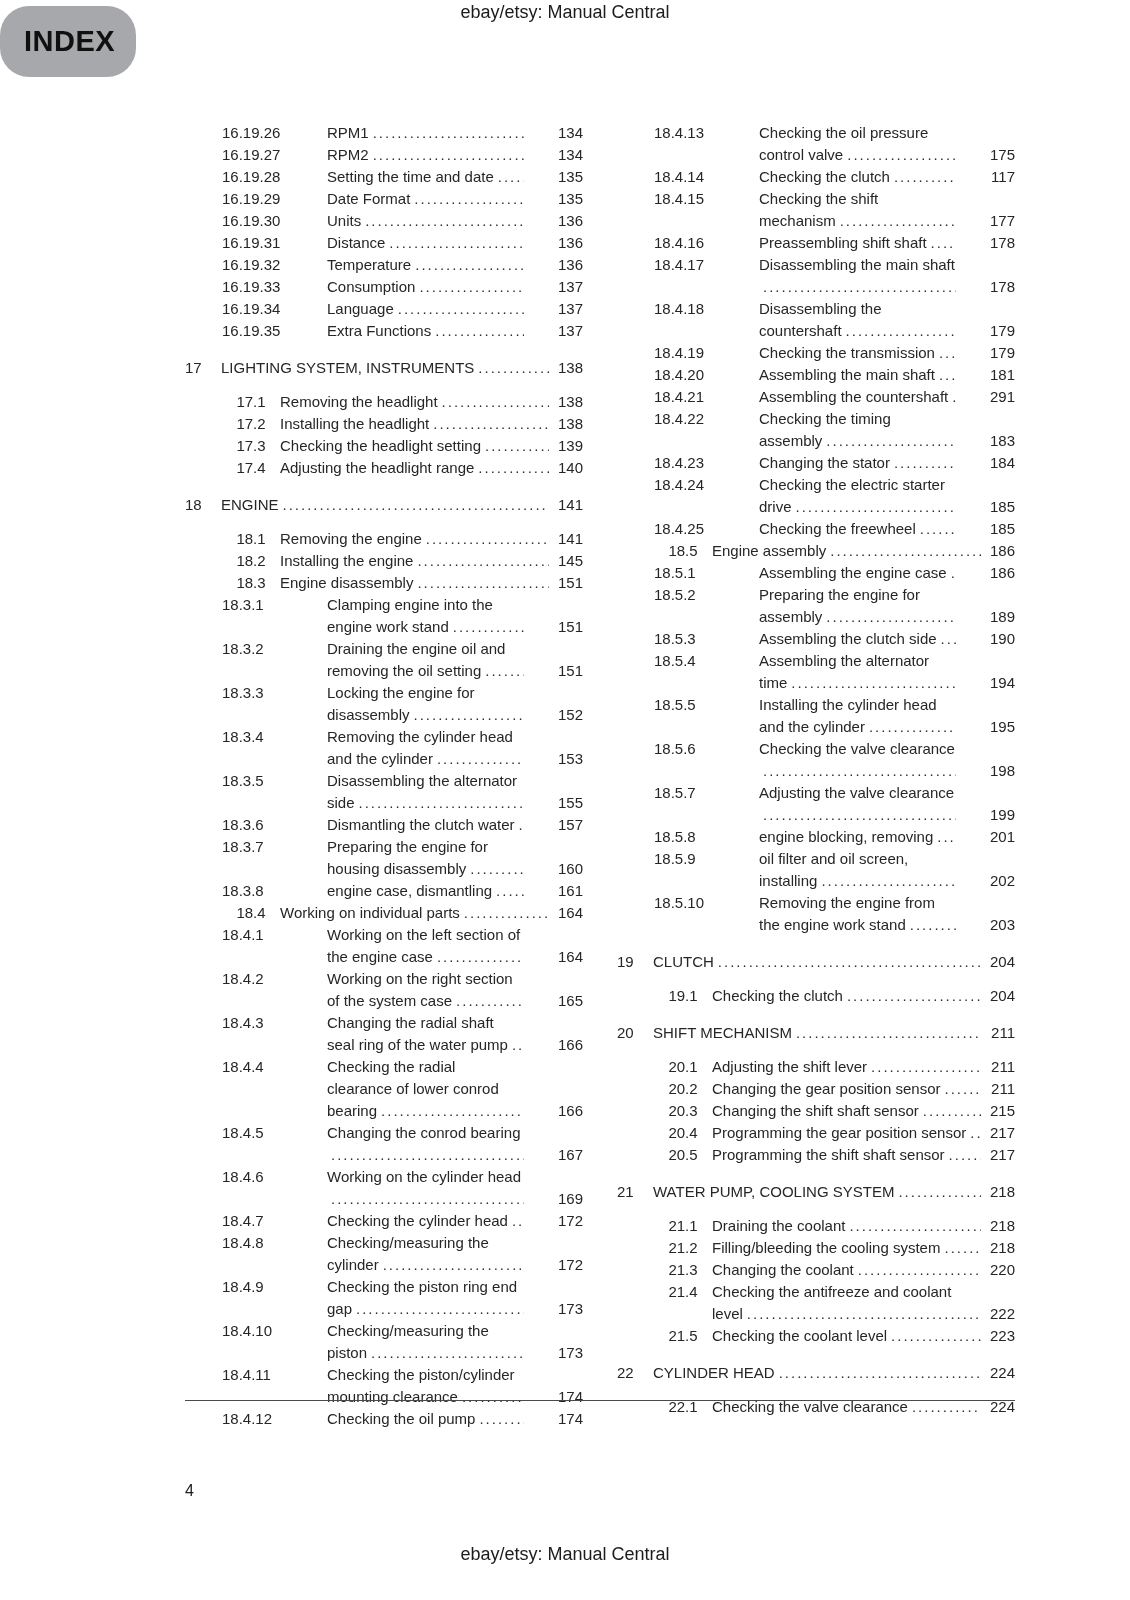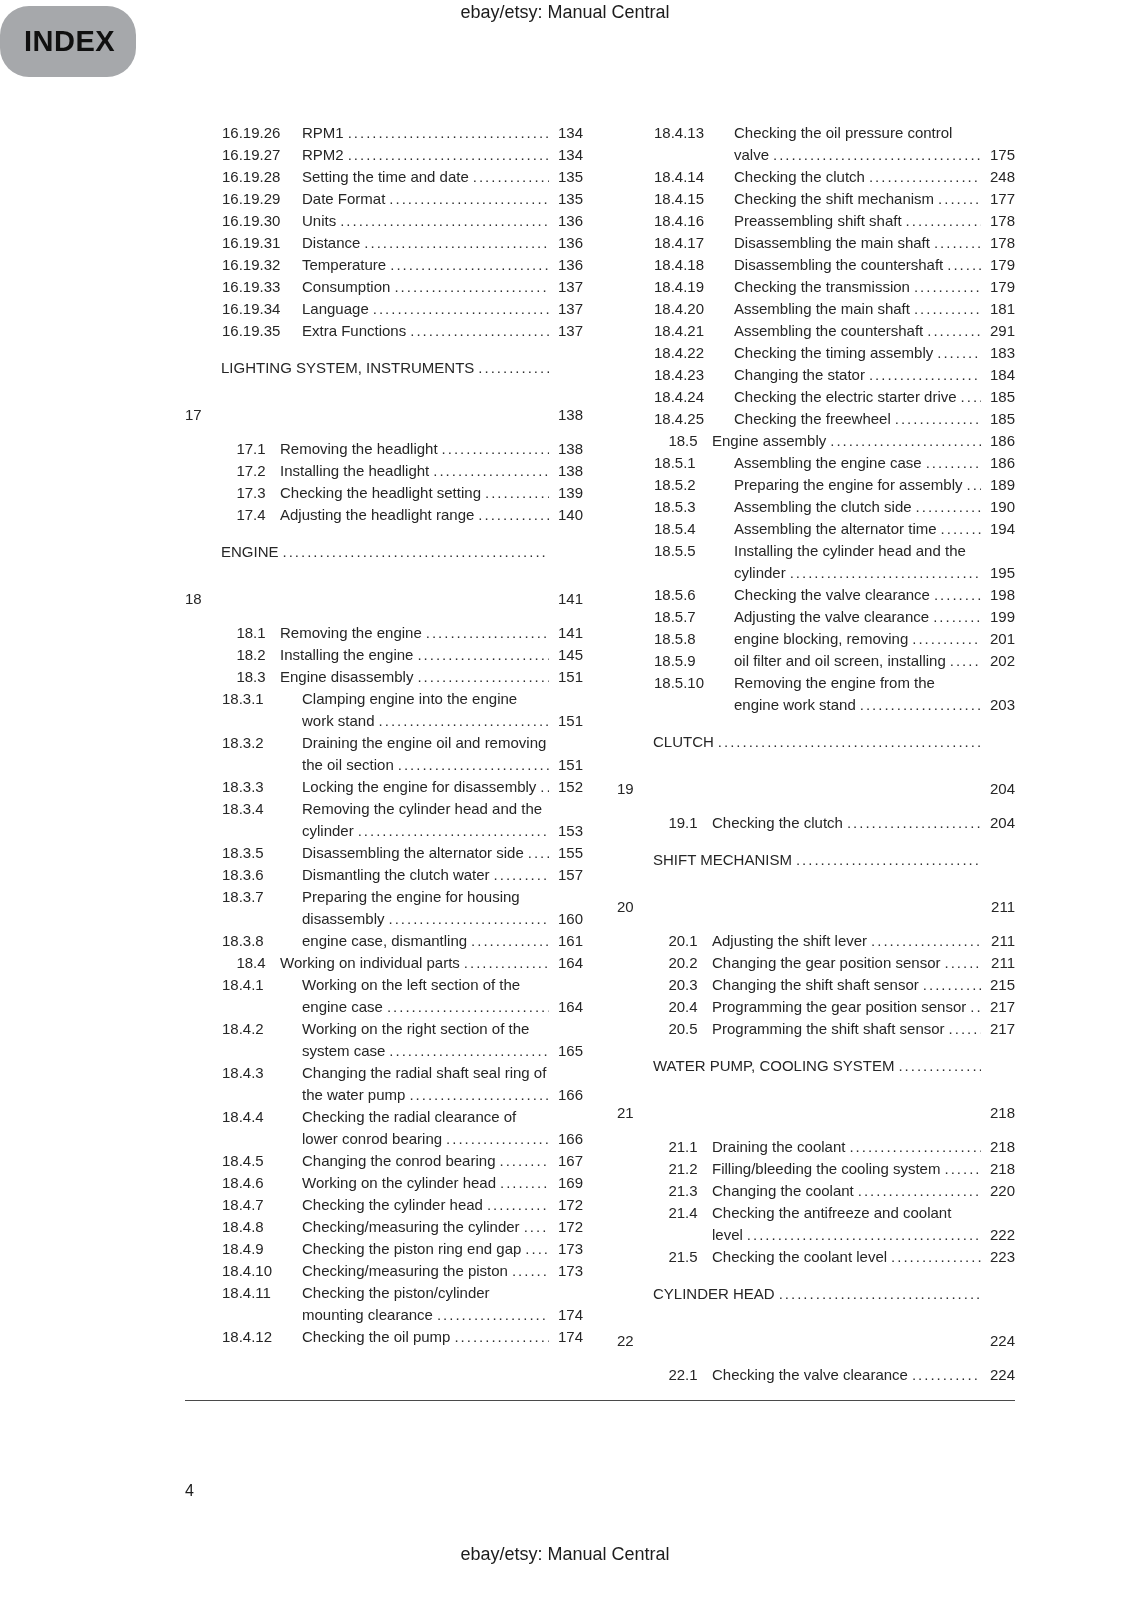--- a/index.html
+++ b/index.html
@@ -30,24 +30,24 @@
     display:flex; gap:34px; align-items:flex-start;
   }
   .toc-col { width:398px; flex:none; }
 
   .entry { display:flex; font-size:15px; line-height:22px; align-items:stretch; }
   .entry .num { flex:none; }
   .entry .label { flex:1 1 auto; overflow:hidden; min-width:0; }
   .entry .pg { flex:none; width:34px; text-align:right; align-self:flex-end; }
 
   .entry.ch { margin:15px 0 12px 0; }
-  .entry.ch .num { width:36px;margin-top:47px; }
+  .entry.ch .num { width:36px; }
   .entry.sec { padding-left:37px; }
   .entry.sec .num { width:58px;text-align:center; }
-  .entry.sub { padding-left:37px; }
+  .entry.sub { padding-left:37px;gap:25px; }
   .entry.sub .num { width:80px; }
 
   .dots {
     display:inline-block; width:0; white-space:nowrap;
     letter-spacing:2px; margin-left:4px; color:#2e2e2e;
   }
 
   .bottom-rule {
     position:absolute; left:185px; top:1400px; width:830px; height:1px;
     background:#4a4a4a;
@@ -164,21 +164,21 @@
           <span class="label"><span class="">Engine disassembly</span><span class="dots">..........................................................................................</span></span>
           <span class="pg">151</span>
         </div>
         <div class="entry sub">
           <span class="num">18.3.1</span>
           <span class="label"><span class="">Clamping engine into the engine work stand</span><span class="dots">..........................................................................................</span></span>
           <span class="pg">151</span>
         </div>
         <div class="entry sub">
           <span class="num">18.3.2</span>
-          <span class="label"><span class="">Draining the engine oil and removing the oil section</span><span class="dots">..........................................................................................</span></span>
+          <span class="label"><span class="">Draining the engine oil and removing the oil setting</span><span class="dots">..........................................................................................</span></span>
           <span class="pg">151</span>
         </div>
         <div class="entry sub">
           <span class="num">18.3.3</span>
           <span class="label"><span class="">Locking the engine for disassembly</span><span class="dots">..........................................................................................</span></span>
           <span class="pg">152</span>
         </div>
         <div class="entry sub">
           <span class="num">18.3.4</span>
           <span class="label"><span class="">Removing the cylinder head and the cylinder</span><span class="dots">..........................................................................................</span></span>
@@ -272,21 +272,21 @@
       </div>
     <div class="toc-col">
         <div class="entry sub">
           <span class="num">18.4.13</span>
           <span class="label"><span class="">Checking the oil pressure control valve</span><span class="dots">..........................................................................................</span></span>
           <span class="pg">175</span>
         </div>
         <div class="entry sub">
           <span class="num">18.4.14</span>
           <span class="label"><span class="">Checking the clutch</span><span class="dots">..........................................................................................</span></span>
-          <span class="pg">248</span>
+          <span class="pg">117</span>
         </div>
         <div class="entry sub">
           <span class="num">18.4.15</span>
           <span class="label"><span class="">Checking the shift mechanism</span><span class="dots">..........................................................................................</span></span>
           <span class="pg">177</span>
         </div>
         <div class="entry sub">
           <span class="num">18.4.16</span>
           <span class="label"><span class="">Preassembling shift shaft</span><span class="dots">..........................................................................................</span></span>
           <span class="pg">178</span>

